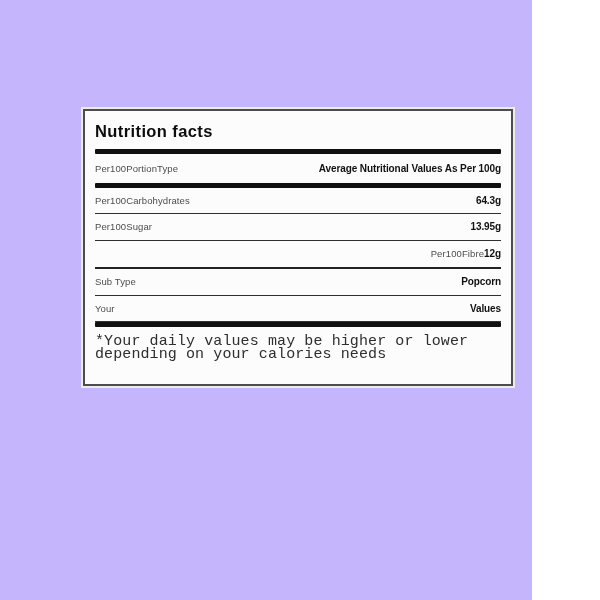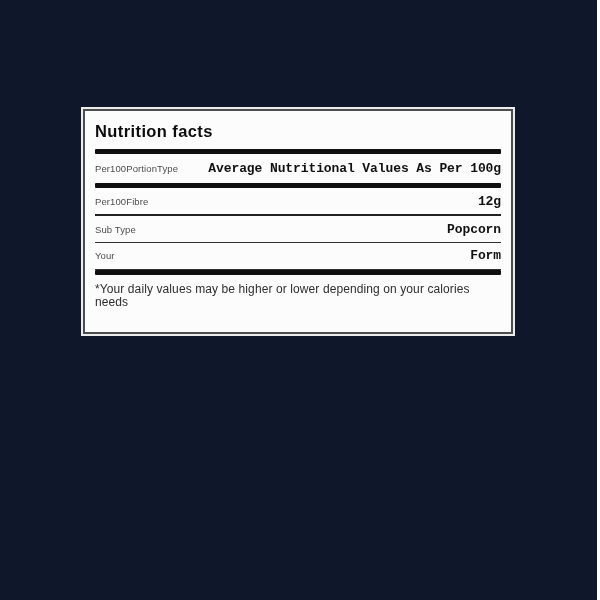--- a/index.html
+++ b/index.html
@@ -6,23 +6,23 @@
     margin: 0;
     padding: 0;
     width: 600px;
     height: 600px;
     background: #ffffff;
     font-family: "Liberation Sans", sans-serif;
     -webkit-font-smoothing: antialiased;
   }
   .stage {
     position: relative;
-    width: 597px;
+    width: 532px;
     height: 600px;
-    background: #0f172a;
+    background: #c4b5fd;
     overflow: hidden;
   }
   .card {
     position: absolute;
     left: 83px;
     top: 109px;
     width: 430px;
     box-sizing: border-box;
     background: #fcfcfd;
     border: 2px solid #4d4d4d;
@@ -44,81 +44,89 @@
   }
   .bar.after-title { margin-top: 9px; }
   .row {
     display: flex;
     justify-content: space-between;
     align-items: center;
     box-sizing: border-box;
   }
   .header-row { height: 29px; }
   .data-row { height: 26.3px; border-bottom: 1.5px solid #303030; }
-  .data-row.no-sep { border-bottom: none; }
+  .data-row.no-sep { border-bottom: none; justify-content: flex-end; }
   .attr-row { height: 26.8px; border-bottom: 1.5px solid #303030; }
   .attr-row.no-sep { border-bottom: none; }
   .section-divider {
     height: 2px;
     background: #222222;
   }
   .label {
     font-size: 9.5px;
     color: #4d4d4d;
     letter-spacing: 0.1px;
     white-space: nowrap;
   }
   .value {
-    font-size: 13px;
+    font-size: 10px;
     font-weight: 700;
     color: #111111;
     letter-spacing: -0.1px;
     white-space: nowrap;
     text-align: right;
-    font-family: Liberation Mono, monospace;
   }
   .footnote {
     margin: 8px 0 12px 0;
-    font-size: 12px;
+    font-size: 15px;
     line-height: 13px;
     color: #2e2e2e;
     letter-spacing: 0.1px;
+    font-family: Liberation Mono, monospace;
   }
 </style>
 </head>
 <body>
 
 <div class="stage">
   <div class="card">
 
     <h1 class="title">Nutrition facts</h1>
 
     <div class="bar after-title"></div>
 
     <div class="row header-row">
       <span class="label">Per100PortionType</span>
       <span class="value">Average Nutritional Values As Per 100g</span>
     </div>
 
     <div class="bar"></div>
 
+    <div class="row data-row">
+      <span class="label">Per100Carbohydrates</span>
+      <span class="value">64.3g</span>
+    </div>
+    <div class="row data-row">
+      <span class="label">Per100Sugar</span>
+      <span class="value">13.95g</span>
+    </div>
     <div class="row data-row no-sep">
       <span class="label">Per100Fibre</span>
       <span class="value">12g</span>
     </div>
 
     <div class="section-divider"></div>
 
     <div class="row attr-row">
       <span class="label">Sub Type</span>
       <span class="value">Popcorn</span>
     </div>
     <div class="row attr-row">
       <span class="label">Your</span>
-      <span class="value">Form</span>
+      <span class="value">Values</span>
     </div>
 
     <div class="bar"></div>
 
     <p class="footnote">*Your daily values may be higher or lower depending on your calories needs</p>
 
   </div>
 </div>
 
 </body></html>

